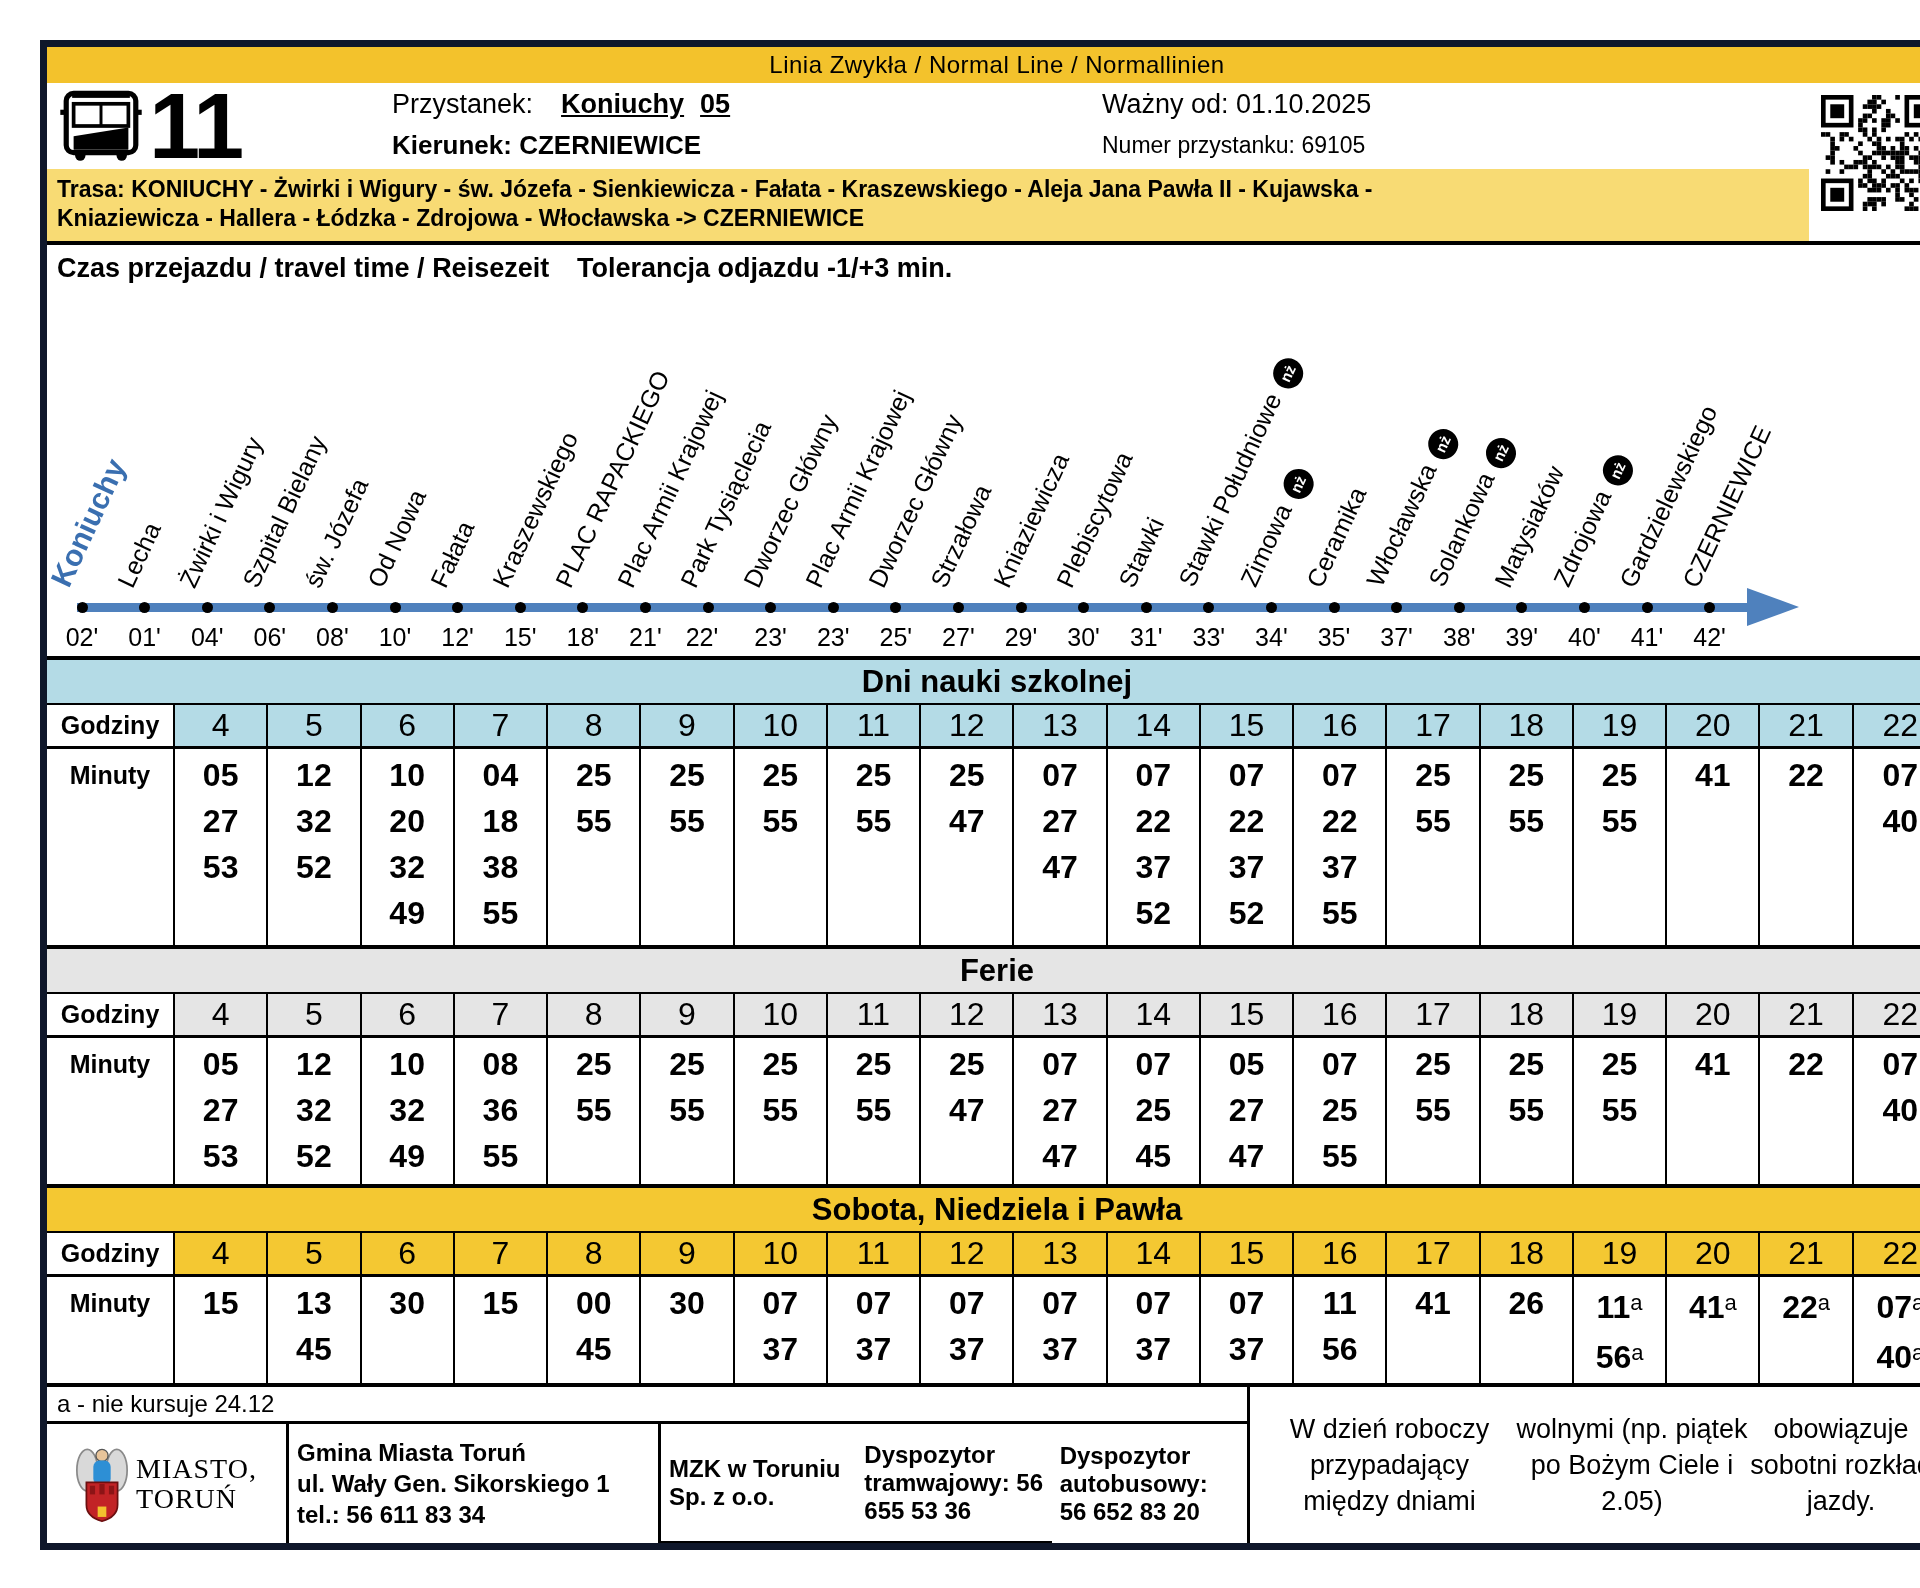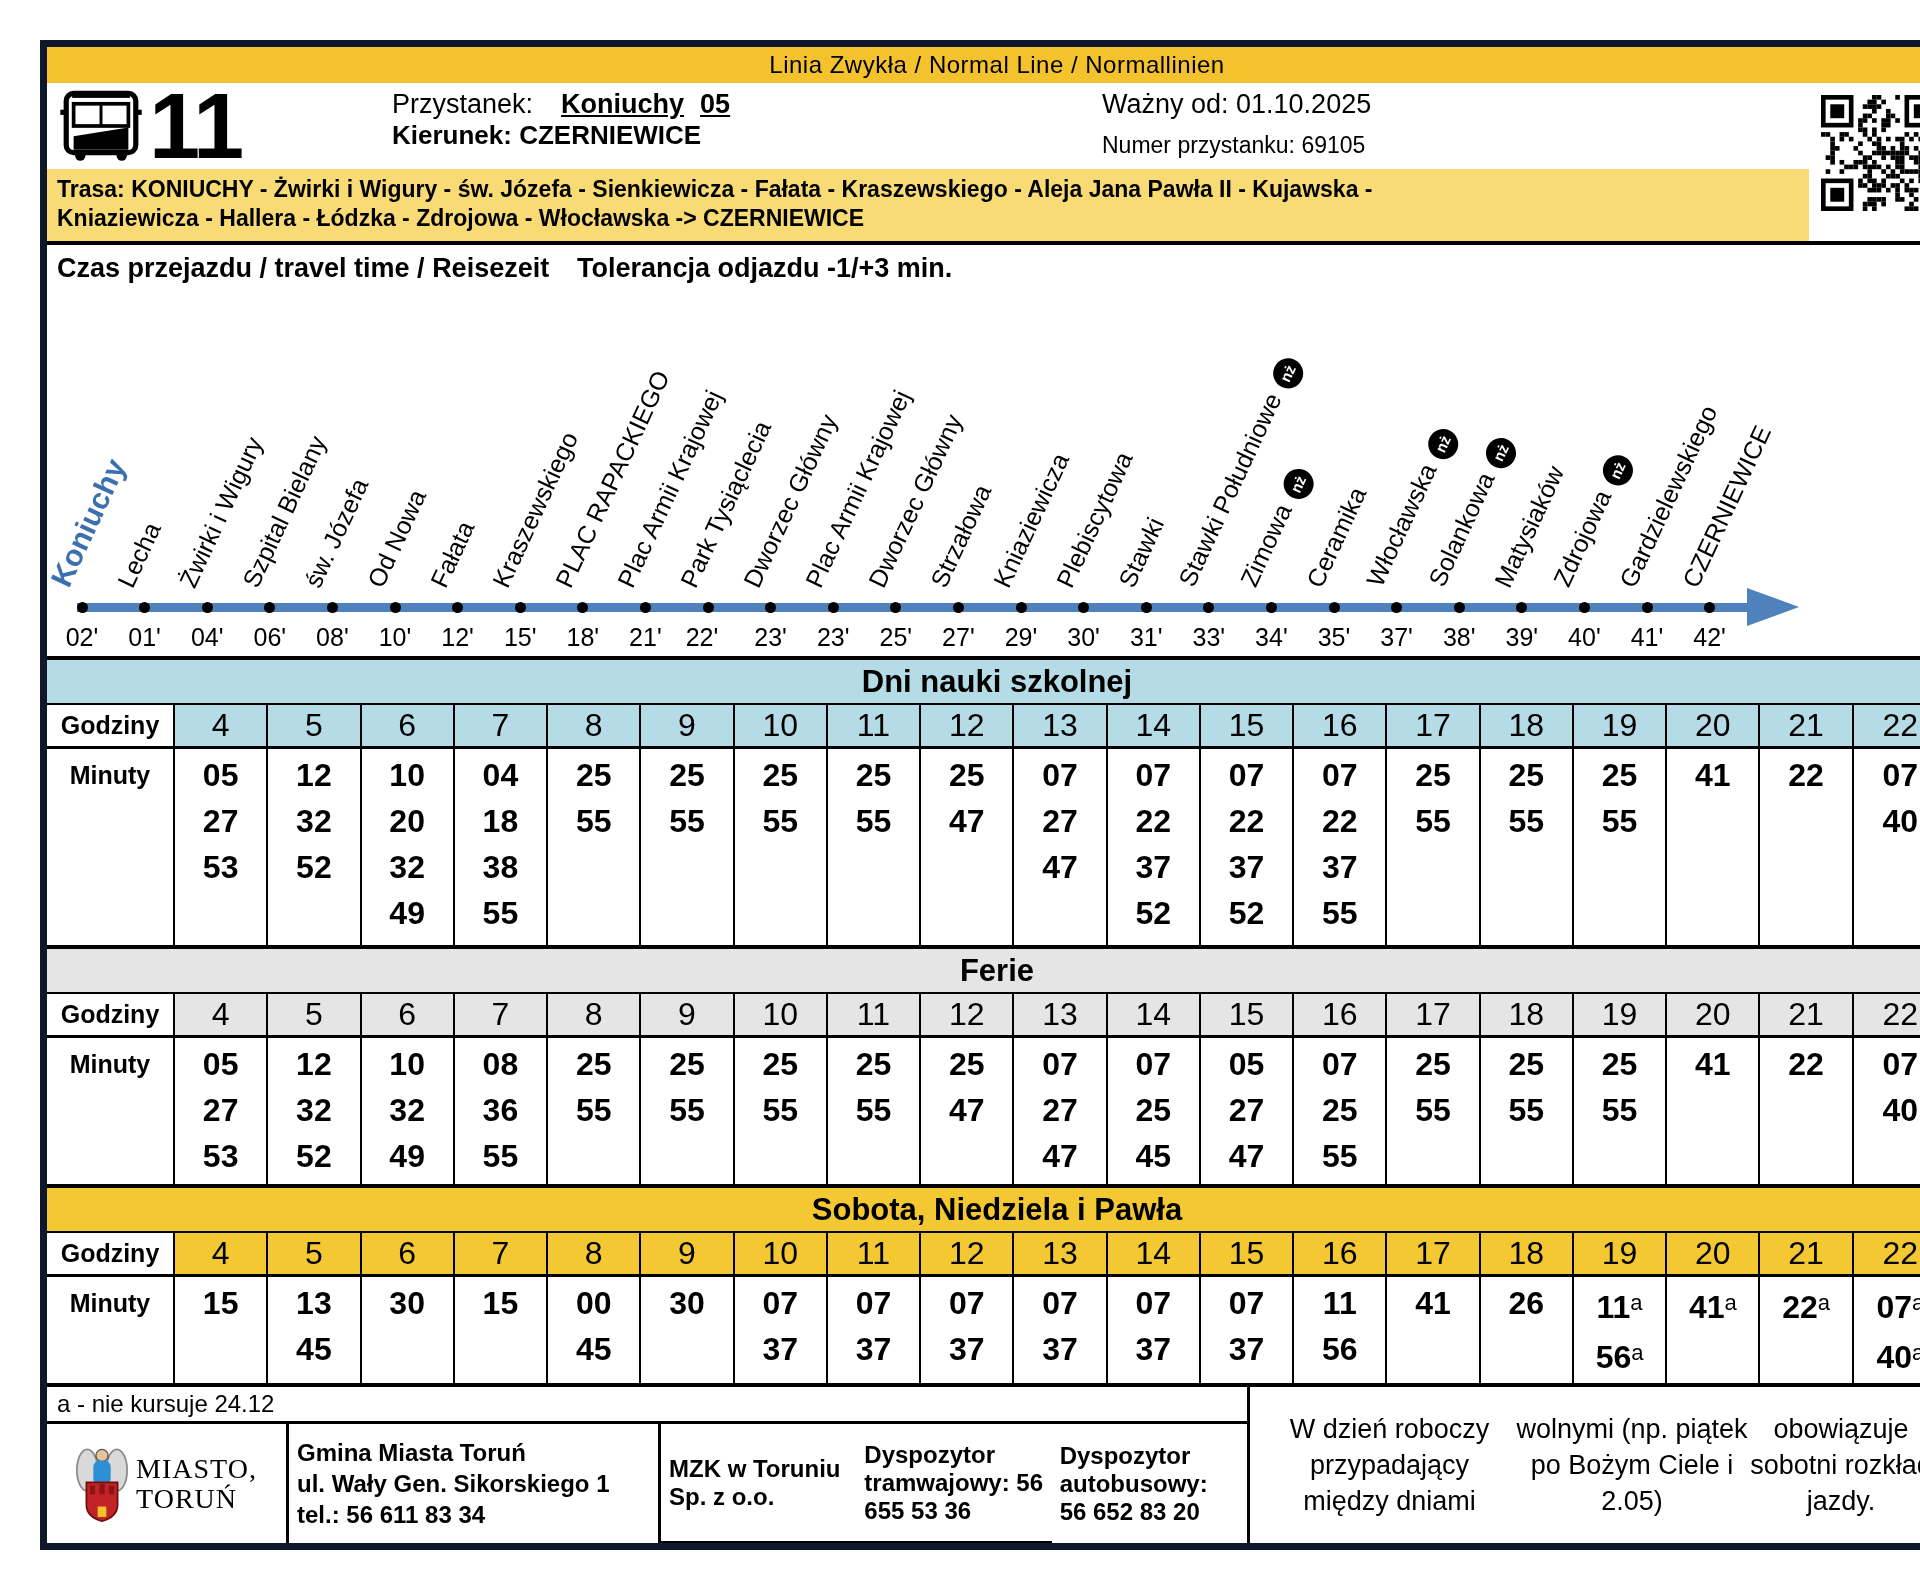--- a/index.html
+++ b/index.html
@@ -13,21 +13,21 @@
   
   .header-zone { position:relative; }
   .header-row { height:86px; display:flex; align-items:center; position:relative; }
   .line-block { display:flex; align-items:center; margin-left:12px; }
   .bus-icon { width:84px; height:74px; }
   .line-number { font-size:92px; font-weight:700; line-height:74px; margin-left:6px; letter-spacing:-2px; }
   .mid-block { position:absolute; left:345px; top:6px; }
   .stop-line { font-size:27px; }
   .stop-line .bold-ul { font-weight:700; text-decoration:underline; margin-left:28px; }
   .stop-line .plat { font-weight:700; text-decoration:underline; margin-left:16px; }
-  .dir-line { font-size:26px; font-weight:700; }
+  .dir-line { font-size:26px; font-weight:700; margin-top:10px; }
   .right-block { position:absolute; left:1055px; top:6px; }
   .valid { font-size:27px; }
   .stopnum { font-size:23px; margin-top:12px; }
   .qr { position:absolute; right:10px; top:12px; width:116px; height:116px; z-index:5; background:#fff; }
 
   
   .route-zone { border-bottom:4px solid #000; background:#fff; }
   .trasa-bar { width:calc(100% - 138px); background:#F8DB74; padding:6px 10px 8px 10px; }
   .trasa-line { font-size:23px; font-weight:700; line-height:29px; }
 

